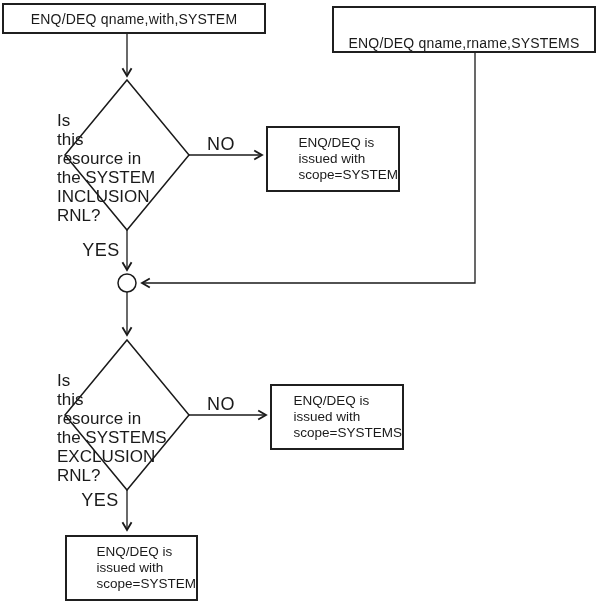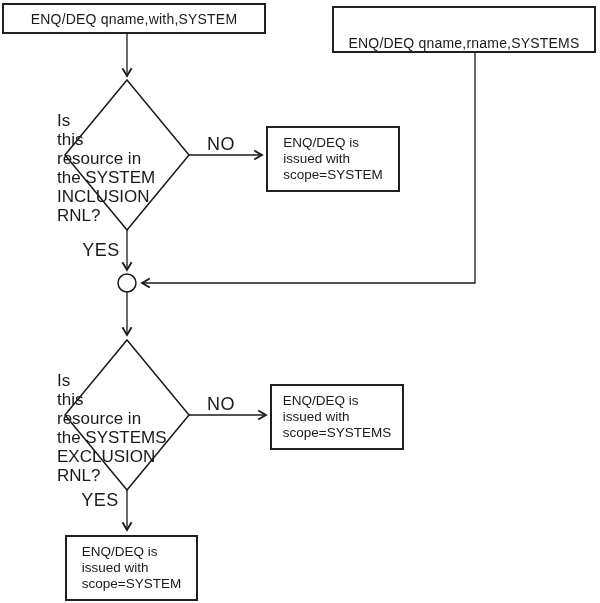--- a/index.html
+++ b/index.html
@@ -24,21 +24,21 @@
     box-sizing: border-box;
     display: flex;
     align-items: center;
   }
   .start-box {
     justify-content: center;
     font-size: 14px;
     letter-spacing: 0.2px;
   }
   .result-box {
-    justify-content: center;
+    justify-content: flex-end;
     font-size: 13.5px;
     line-height: 16px;
     white-space: pre-line;
   }
   .diamond-text {
     position: absolute;
     width: 140px;
     text-align: left;
     font-size: 17px;
     line-height: 19px;

